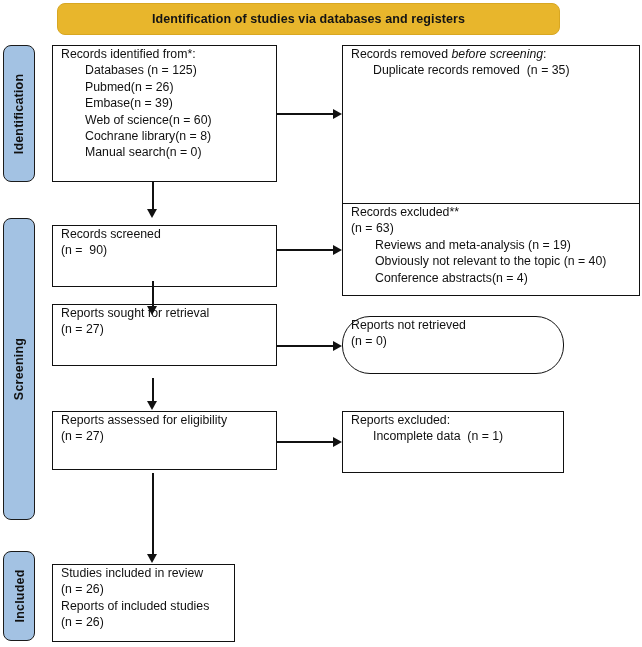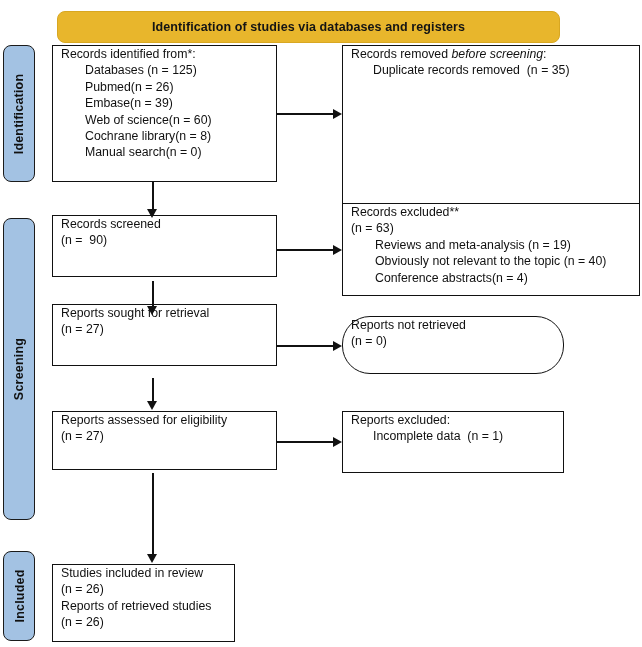--- a/index.html
+++ b/index.html
@@ -13,21 +13,21 @@
     position: relative;
     font-family: "Liberation Sans", sans-serif;
     color: #000000;
     overflow: hidden;
   }
 
   
   .banner {
     position: absolute;
     left: 57px;
-    top: 11px;
+    top: 3px;
     width: 503px;
     height: 32px;
     background: #e8b62c;
     border: 1px solid #d8a722;
     border-radius: 8px;
     box-sizing: border-box;
     display: flex;
     align-items: center;
     justify-content: center;
   }
@@ -81,21 +81,21 @@
     line-height: 16.4px;
     white-space: pre;
     color: #111111;
   }
   .indent1 { padding-left: 24px; }
   .indent-sm { padding-left: 22px; }
   em.ital { font-style: italic; }
 
   
   #box-identified        { left: 52px; top: 45px;  width: 225px; height: 137px; }
-  #box-screened          { left: 52px; top: 215px; width: 225px; height: 62px;  }
+  #box-screened          { left: 52px; top: 225px; width: 225px; height: 62px;  }
   #box-sought            { left: 52px; top: 304px; width: 225px; height: 62px;  }
   #box-assessed          { left: 52px; top: 411px; width: 225px; height: 59px;  }
   #box-included          { left: 52px; top: 564px; width: 183px; height: 78px;  }
 
   
   #box-removed           { left: 342px; top: 45px;  width: 298px; height: 170px; }
   #box-excluded-records  { left: 342px; top: 203px; width: 298px; height: 93px;  }
   #box-not-retrieved     { left: 342px; top: 316px; width: 222px; height: 58px; border-radius: 28px;  }
   #box-excluded-reports  { left: 342px; top: 411px; width: 222px; height: 62px;  }
 
@@ -165,21 +165,21 @@
 </div>
 
 <div class="box" id="box-assessed">
   <span class="line">Reports assessed for eligibility</span>
   <span class="line">(n = 27)</span>
 </div>
 
 <div class="box" id="box-included">
   <span class="line">Studies included in review</span>
   <span class="line">(n = 26)</span>
-  <span class="line">Reports of retrieved studies</span>
+  <span class="line">Reports of included studies</span>
   <span class="line">(n = 26)</span>
 </div>
 
 <div class="box" id="box-removed">
   <span class="line"><span>Records removed </span><em class="ital">before screening</em><span>:</span></span>
   <span class="line indent-sm">Duplicate records removed  (n = 35)</span>
 </div>
 
 <div class="box" id="box-excluded-records">
   <span class="line">Records excluded**</span>

